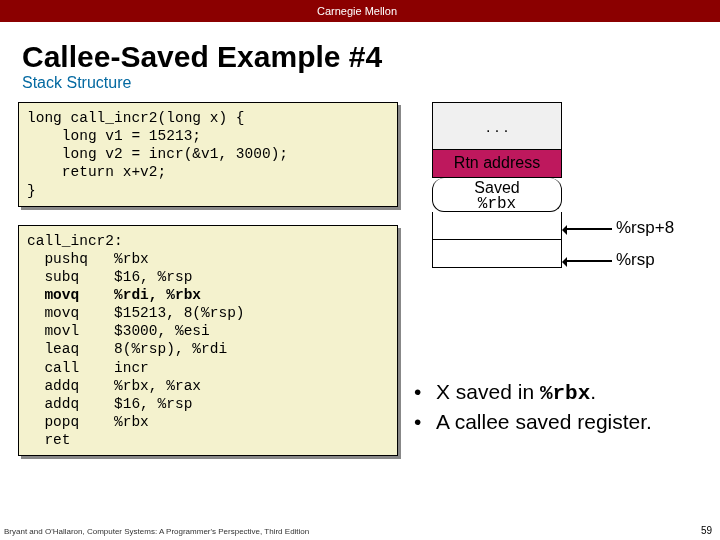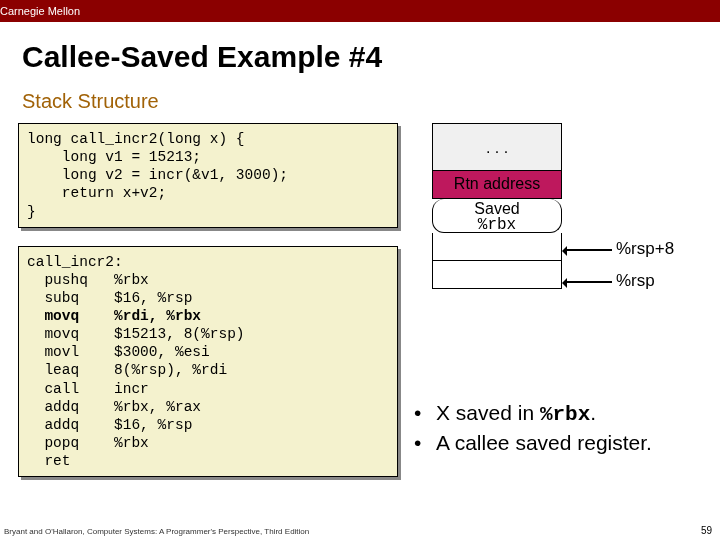--- a/index.html
+++ b/index.html
@@ -10,41 +10,40 @@
     font-family: Arial, Helvetica, sans-serif;
     position: relative;
     overflow: hidden;
   }
   .topbar {
     width: 100%;
     height: 22px;
     background: #8b0000;
     color: #fff;
     font-size: 11px;
-    text-align: left;
+    text-align: center;
     padding-right: 6px;
     line-height: 22px;
   }
   .title-row {
     display: flex;
     align-items: flex-start;
     padding: 18px 22px 10px 22px;
     flex-direction: column;
   }
   .title {
     font-size: 30px;
     font-weight: bold;
     color: #000;
     margin-right: 6px;
     white-space: nowrap;
   }
   .subtitle {
-    font-size: 20px;
-    color: #a16207;
-    margin-top: 16px;
+    font-size: 16px;
+    color: #0369a1;
   }
   .content {
     display: flex;
     padding: 0 18px;
     gap: 16px;
   }
   .left {
     flex: 0 0 380px;
     display: flex;
     flex-direction: column;

